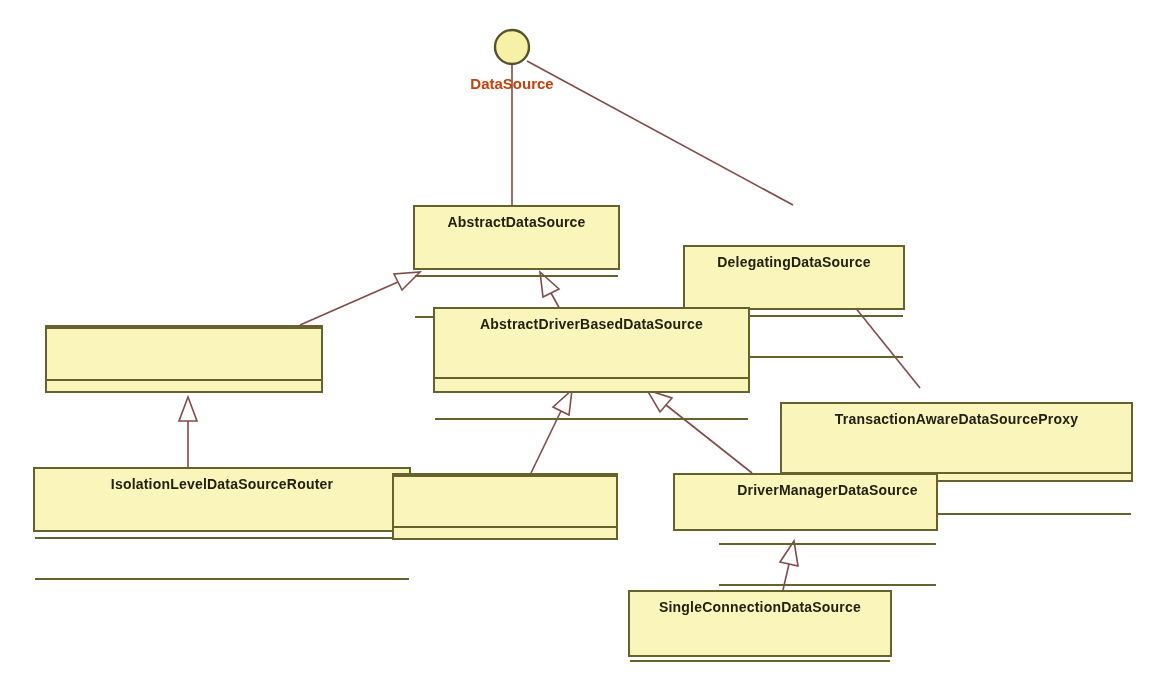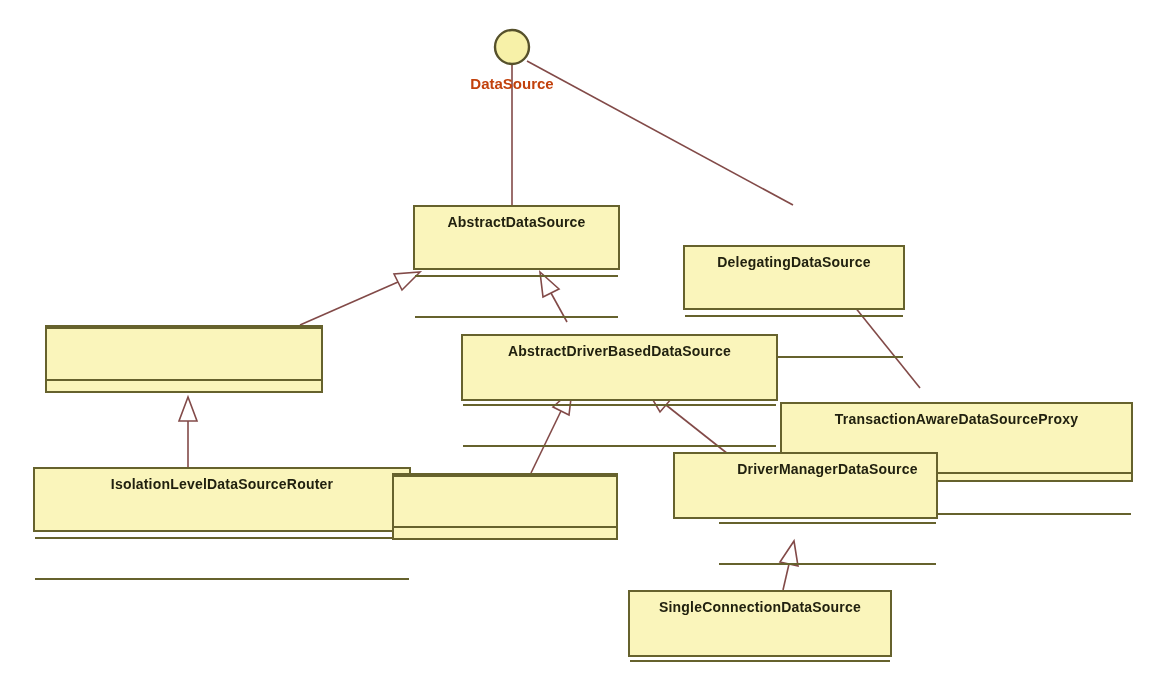--- a/index.html
+++ b/index.html
@@ -22,25 +22,25 @@
     flex:0 0 29px;
     display:flex;align-items:center;justify-content:center;
     font-weight:bold;font-size:14px;color:#21210f;
     letter-spacing:0.2px;white-space:nowrap;
   }
   .uml-comp{flex:1 1 auto;border-top:2px solid #66622d;}
   
   #c-abstract        {left:413px;top:205px;width:207px;height:65px;}
   #c-delegating      {left:683px;top:205px;width:222px;height:65px;margin-top:40px;}
   #c-routing         {left:45px; top:325px;width:278px;height:68px;}
-  #c-driverbased     {left:433px;top:334px;width:317px;height:67px;margin-left:28px;}
+  #c-driverbased     {left:433px;top:307px;width:317px;height:86px;}
   #c-transaware      {left:780px;top:402px;width:353px;height:80px;}
   #c-isolation       {left:33px; top:467px;width:378px;height:65px;}
   #c-simpledriver    {left:392px;top:473px;width:226px;height:67px;}
-  #c-drivermanager   {left:673px;top:452px;width:265px;height:67px;padding-left:44px;}
+  #c-drivermanager   {left:673px;top:473px;width:265px;height:58px;padding-left:44px;}
   #c-singleconn      {left:628px;top:590px;width:264px;height:67px;}
   .iface-label{
     position:absolute;left:447px;top:75px;width:130px;
     text-align:center;font-weight:bold;font-size:15px;color:#c2410c;
   }
   .connector{stroke:#824a48;stroke-width:1.6;fill:none;}
   .gen-arrowhead{fill:#ffffff;stroke:#824a48;stroke-width:1.6;}
   .lollipop{fill:#f7f1a8;stroke:#56512b;stroke-width:2.4;}
 </style>
 </head>

